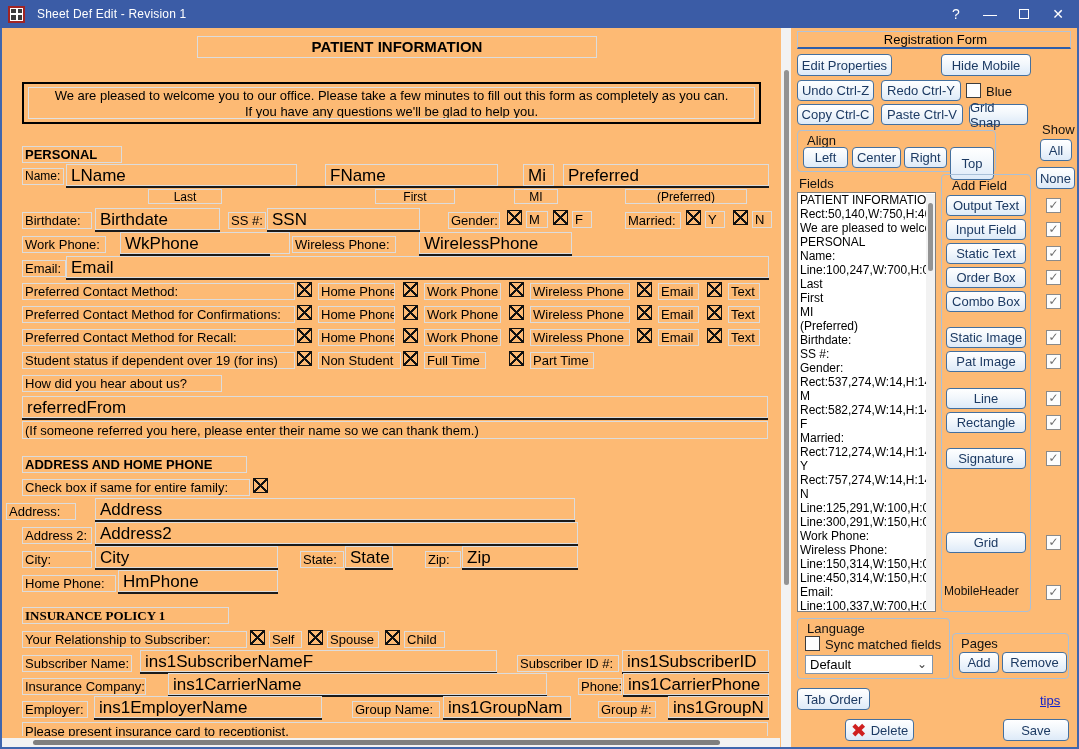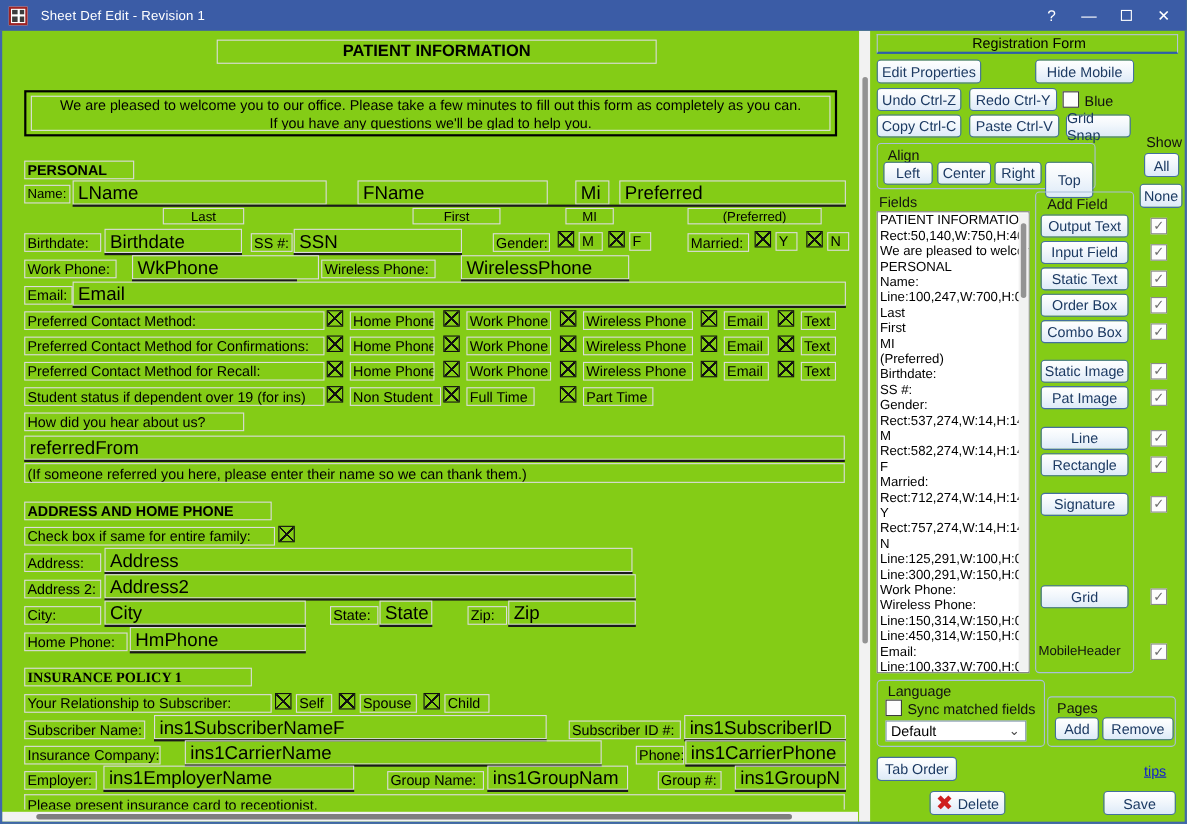--- a/index.html
+++ b/index.html
@@ -1,17 +1,17 @@
 <!DOCTYPE html>
 <html><head>
 <meta charset="utf-8">
 <style>
   * { margin:0; padding:0; box-sizing:border-box; }
   body { font-family:"Liberation Sans","DejaVu Sans",sans-serif; background:#888; }
-  .window { position:relative; width:1079px; height:749px; background:#84cc16; overflow:hidden; }
+  .window { position:relative; width:1079px; height:749px; background:#fdba74; overflow:hidden; }
   .edge { position:absolute; background:#4066ad; z-index:50; }
   
   .titlebar { position:absolute; left:0; top:0; width:1079px; height:28px; background:#3b5ca6; display:flex; align-items:center; z-index:40; }
   .appicon { width:17px; height:17px; margin-left:8px; display:grid; grid-template-columns:1fr 1fr; grid-template-rows:1fr 1fr; gap:2px; background:#fff; border:2px solid #a02424; padding:1px; }
   .appicon div { background:#3c3c3c; }
   .titletext { color:#fff; font-size:12px; margin-left:12px; letter-spacing:.2px; }
   .wctl { color:#fff; font-size:14px; width:34px; text-align:center; cursor:default; }
   .wctl.max span { display:inline-block; width:10px; height:10px; border:1.5px solid #fff; }
   
   .lbl, .opt, .hdr, .val, .note { position:absolute; border:1px solid #dcdcdc; color:#000; white-space:nowrap; overflow:hidden; background:transparent; }
@@ -158,21 +158,21 @@
   <div class="opt" style="left:530px;top:352px;width:64px;">Part Time</div>
 
   <div class="opt" style="left:22px;top:375px;width:200px;">How did you hear about us?</div>
   <div class="val" style="left:22px;top:396px;width:746px;">referredFrom</div>
   <div class="ul" style="left:22px;top:418px;width:746px;"></div>
   <div class="note" style="left:22px;top:421px;width:746px;">(If someone referred you here, please enter their name so we can thank them.)</div>
 
   <div class="hdr" style="left:22px;top:456px;width:225px;">ADDRESS AND HOME PHONE</div>
   <div class="opt" style="left:22px;top:479px;width:228px;">Check box if same for entire family:</div>
   <div class="xb" style="left:253px;top:478px;"></div>
-  <div class="lbl" style="left:22px;top:503px;width:70px;font-size:13px;">Address:</div>
+  <div class="lbl" style="left:6px;top:503px;width:70px;font-size:13px;">Address:</div>
   <div class="val" style="left:95px;top:498px;width:480px;">Address</div>
   <div class="ul" style="left:95px;top:520px;width:480px;"></div>
   <div class="lbl" style="left:22px;top:527px;width:70px;font-size:13px;">Address 2:</div>
   <div class="val" style="left:95px;top:522px;width:483px;">Address2</div>
   <div class="ul" style="left:95px;top:544px;width:483px;"></div>
   <div class="lbl" style="left:22px;top:551px;width:70px;font-size:13px;">City:</div>
   <div class="val" style="left:95px;top:546px;width:183px;">City</div>
   <div class="ul" style="left:95px;top:568px;width:183px;"></div>
   <div class="lbl" style="left:300px;top:551px;width:44px;font-size:13px;">State:</div>
   <div class="val" style="left:345px;top:546px;width:48px;">State</div>

